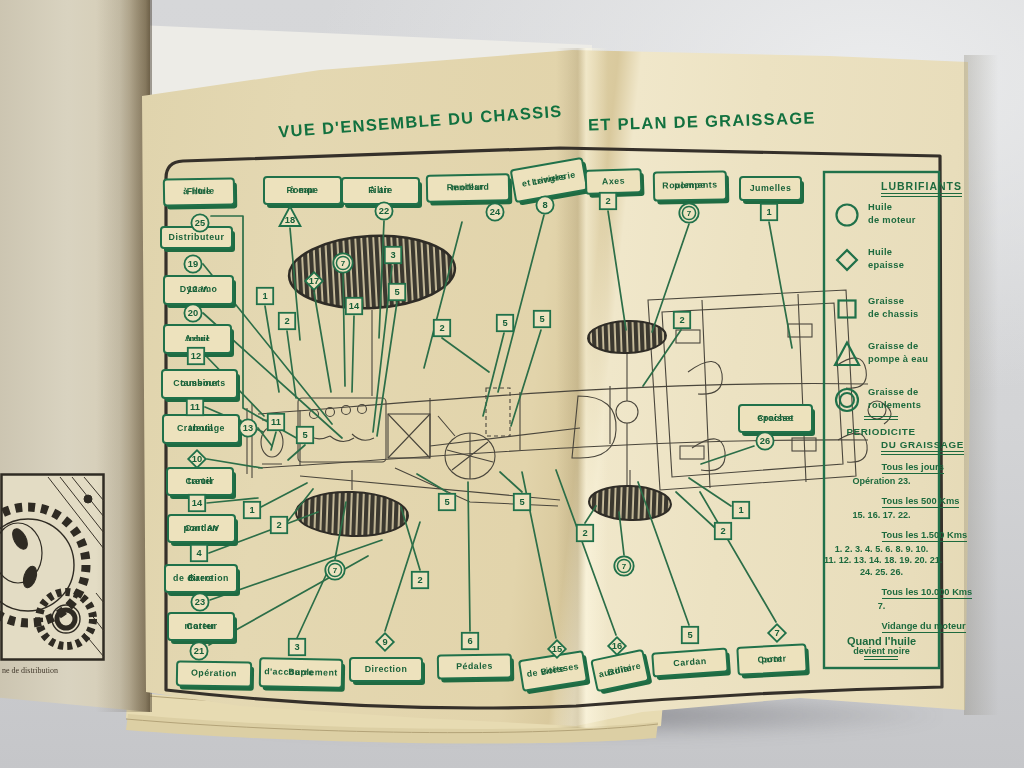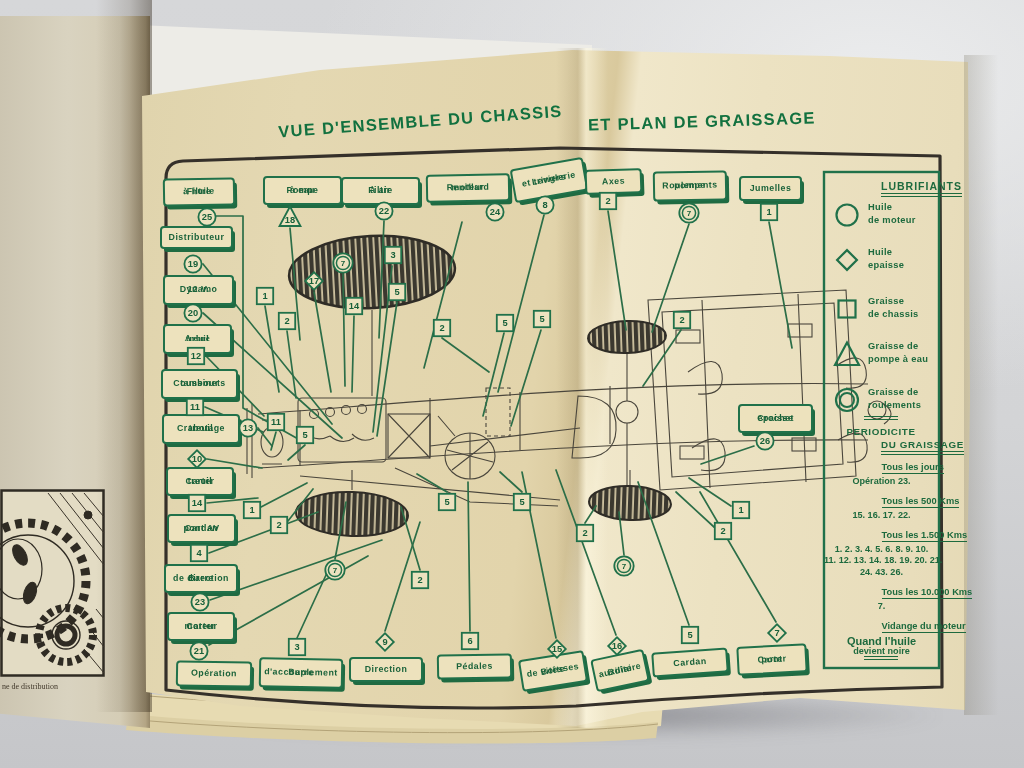--- a/index.html
+++ b/index.html
@@ -6,21 +6,21 @@
   #scene{position:relative;width:1024px;height:768px;overflow:hidden;
          font-family:"Liberation Sans",sans-serif;
          background:
            radial-gradient(900px 520px at 85% 10%, #ebeced 0%, rgba(235,236,237,0) 62%),
            linear-gradient(180deg,#d6d7d9 0%,#d3d4d6 55%,#c5c6c9 100%);}
   #scene *{position:absolute;box-sizing:border-box;}
 
   
   #top-pages{left:110px;top:18px;width:482px;height:96px;
     background:#edece7;clip-path:polygon(0 6%,100% 28%,100% 56%,0 100%);}
-  #left-page{left:0;top:16px;width:150px;height:712px;overflow:hidden;
+  #left-page{left:0;top:0;width:150px;height:712px;overflow:hidden;
     background:linear-gradient(90deg,#ccc5b1 0%,#d9d3c0 45%,#d5cdb6 80%,#b4a585 97%,#998a6b 100%);
     clip-path:polygon(0 0,100% 0,100% 100%,0 98%);}
   #fig-caption{left:2px;top:666px;font:8px "Liberation Serif",serif;color:#41382b;}
   #gutter-shadow{left:96px;top:0;width:56px;height:712px;
     background:linear-gradient(90deg,rgba(60,48,30,0) 0%,rgba(60,48,30,.18) 60%,rgba(44,34,20,.42) 100%);}
 
   
   #bottom-edges{left:118px;top:684px;width:560px;height:76px;}
   #under-shadow{left:130px;top:698px;width:860px;height:58px;
     background:radial-gradient(60% 55% at 50% 30%,rgba(72,72,80,.5),rgba(72,72,80,0) 75%);
@@ -305,21 +305,21 @@
       <div class="label-box" style="left: 737px; top: 645px; width: 70px; height: 29px; transform: rotate(-3deg);">
         <span>Carter</span>
         <span>pont</span>
       </div>
       <div class="label-box" style="left: 738px; top: 404px; width: 75px; height: 29px; transform: rotate(0deg);">
         <span>Crochet</span>
         <span>epaisse</span>
       </div>
     </div>
   <div id="badges" style="left:0;top:0;width:1024px;height:768px;">
-      <div class="badge" style="left: 187px; top: 204px; margin-left: 7px;">
+      <div class="badge" style="left: 187px; top: 210px;">
         <svg width="26" height="26" viewBox="0 0 26 26">
           <circle cx="13" cy="13" r="8.6" stroke="#20714a" stroke-width="1.8" fill="#ece2bf"></circle>
           <text x="13" y="16.3" text-anchor="middle" font-family="Liberation Sans,sans-serif" font-weight="bold" font-size="9.3" fill="#18603a">25</text>
         </svg>
       </div>
       <div class="badge" style="left: 277px; top: 204px;">
         <svg width="26" height="26" viewBox="0 0 26 26">
           <polygon points="13,2.5 23.5,22 2.5,22" stroke="#20714a" stroke-width="1.8" fill="#ece2bf"></polygon>
           <text x="13" y="19" text-anchor="middle" font-family="Liberation Sans,sans-serif" font-weight="bold" font-size="9.3" fill="#18603a">18</text>
         </svg>
@@ -666,21 +666,21 @@
         <div class="sch" style="top: 303.5px; font-size: 9.1px;">Opération  23.</div>
         <div class="sch" style="top: 324px;">
           <span class="u1">Tous les 500 Kms</span>
         </div>
         <div class="sch" style="top: 337.5px; font-size: 9.1px;">15.  16.  17.  22.</div>
         <div class="sch" style="top: 358px;">
           <span class="u1">Tous les 1.500 Kms</span>
         </div>
         <div class="sch" style="top: 371.5px; font-size: 9.1px;">1. 2. 3. 4. 5. 6. 8. 9. 10.</div>
         <div class="sch" style="top: 383px; font-size: 9.1px;">11. 12. 13. 14. 18. 19. 20. 21.</div>
-        <div class="sch" style="top: 394.5px; font-size: 9.1px;">24. 43. 26.</div>
+        <div class="sch" style="top: 394.5px; font-size: 9.1px;">24. 25. 26.</div>
         <div class="sch" style="top: 415px;">
           <span class="u1">Tous les 10.000 Kms</span>
         </div>
         <div class="sch" style="top: 428.5px; font-size: 9.1px;">7.</div>
         <div class="sch" style="top: 449px;">
           <span class="u1">Vidange du moteur</span>
         </div>
         <div class="sch" style="top: 462.5px; font-size: 11px;">Quand l'huile</div>
         <div class="sch" style="top: 474px; font-size: 9.1px;">devient noire</div>
       </div>

